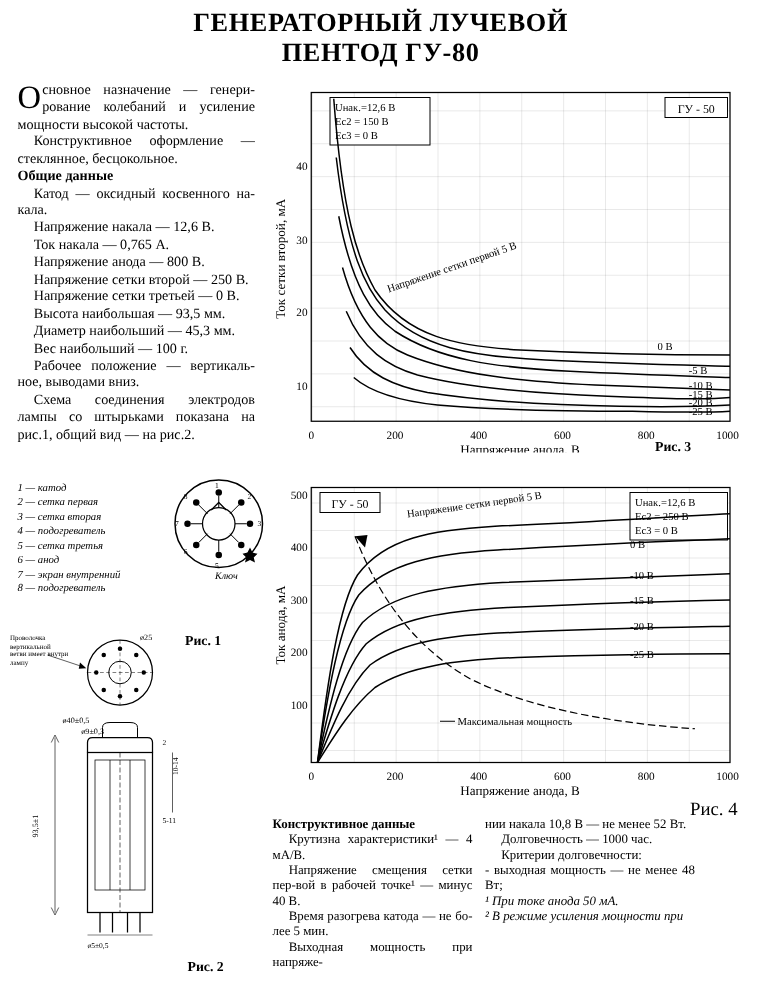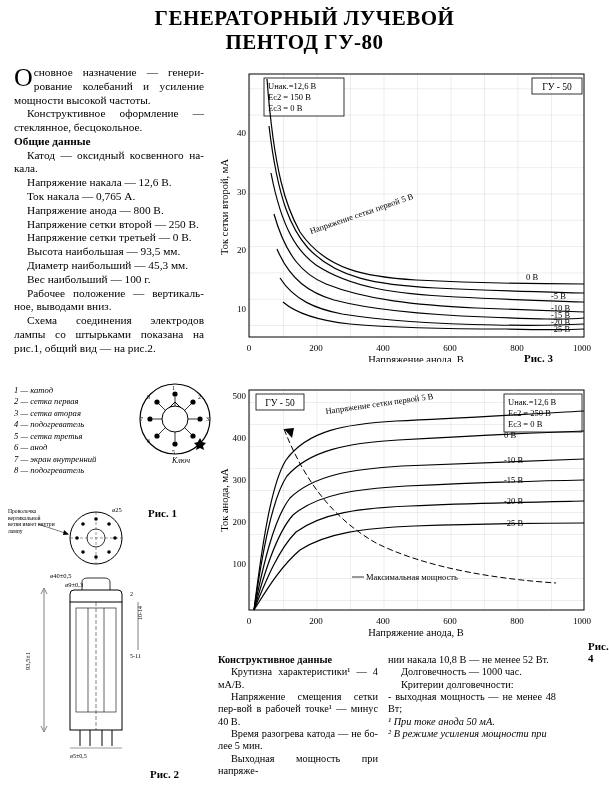--- a/index.html
+++ b/index.html
@@ -58,22 +58,22 @@
   }
   .fig2-label {
     position:absolute; left:150px; top:768px;
     font-weight:bold; font-size:11px;
   }
   .fig3-label {
     position:absolute; left:524px; top:352px;
     font-weight:bold; font-size:11px;
   }
   .fig4-label {
-    position:absolute; left:588px; top:640px;
-    font-weight:bold; font-size:11px;
+    position:absolute; left:552px; top:640px;
+    font-weight:normal; font-size:15px;
   }
 
   
   .botcol {
     position:absolute;
     font-size:10.3px; line-height:1.2; text-align:justify;
   }
   .botcol p { margin:0; }
   #bot-left { left:218px; top:654px; width:160px; }
   #bot-right { left:388px; top:654px; width:168px; }

